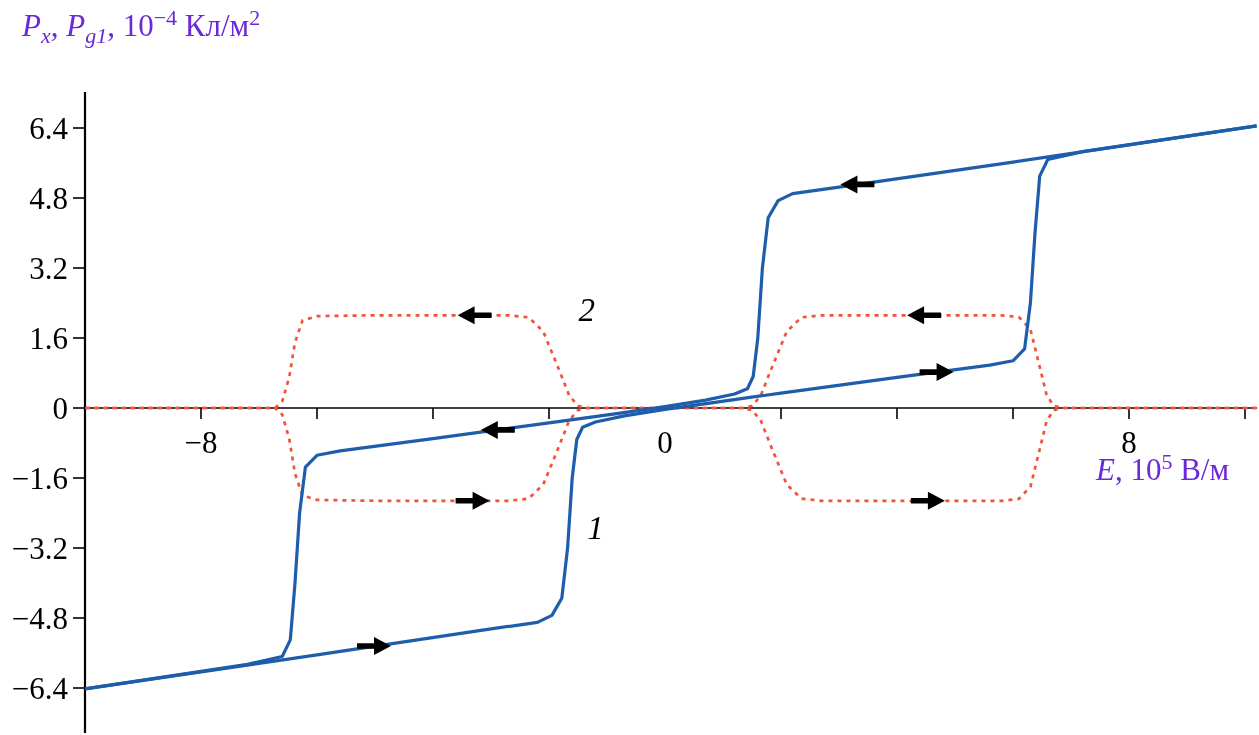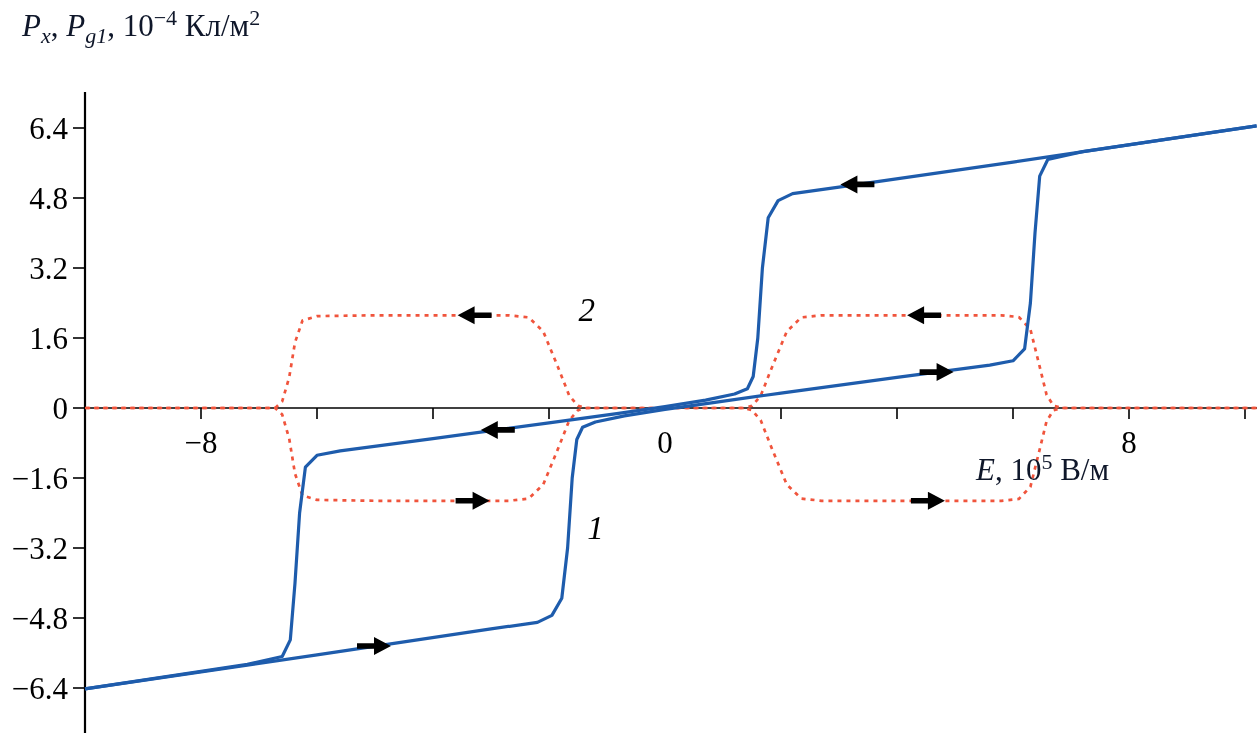--- a/index.html
+++ b/index.html
@@ -8,29 +8,29 @@
     width:1259px;height:735px;
     background:#ffffff;
     font-family:"Liberation Serif","DejaVu Serif",serif;
     color:#000;
     overflow:hidden;
   }
   #chart-svg{position:absolute;left:0;top:0;}
   .axis-title{
     position:absolute;
     font-size:31px;
-    color:#0f172a;
+    color:#6d28d9;
     white-space:pre;
   }
   .axis-title span{white-space:pre;}
   .axis-title .var{font-style:italic;}
   .axis-title sub{font-size:22px;font-style:italic;line-height:0;}
   .axis-title sup{font-size:22px;line-height:0;}
   .y-title{left:22px;top:8px;}
-  .x-title{left:976px;top:452px;}
+  .x-title{left:1096px;top:452px;}
 </style>
 </head>
 <body>
 
 <div id="app">
   <svg id="chart-svg" width="1259" height="735" viewBox="0 0 1259 735">
       <g>
         <line x1="85" y1="92" x2="85" y2="733" stroke="#000000" stroke-width="2.2"></line>
         <line x1="85" y1="408" x2="1257" y2="408" stroke="#000000" stroke-width="1.6"></line>
         <line x1="201" y1="408" x2="201" y2="419" stroke="#000000" stroke-width="1.6"></line>

